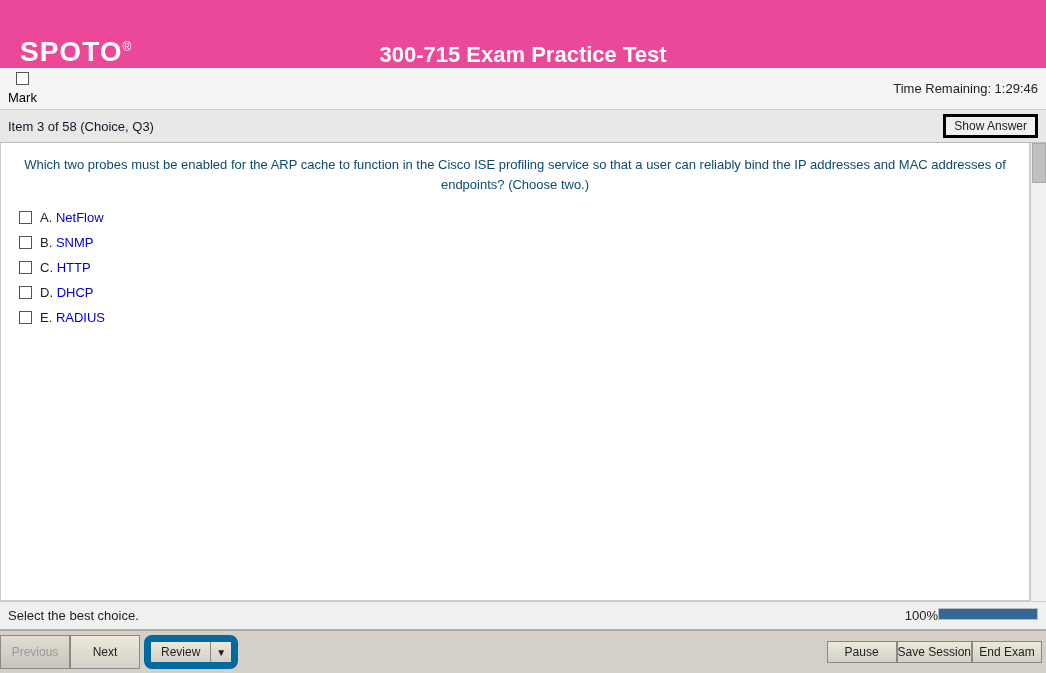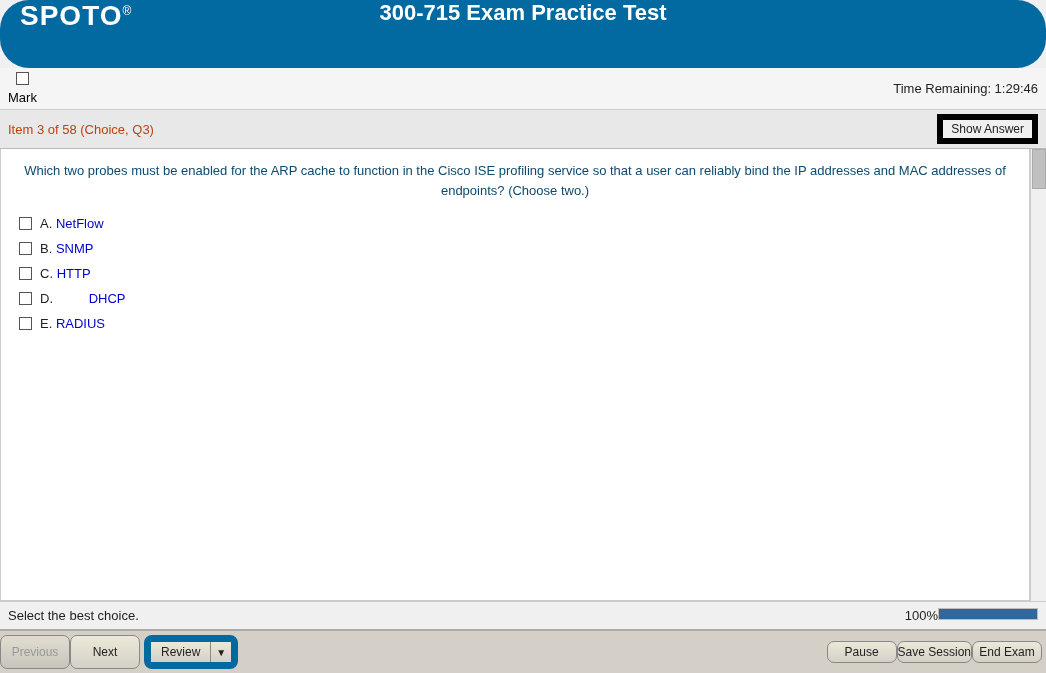--- a/index.html
+++ b/index.html
@@ -56,27 +56,27 @@
       background: #e8e8e8;
       border-bottom: 1px solid #bbb;
       display: flex;
       align-items: center;
       justify-content: space-between;
       padding: 4px 8px;
       min-height: 30px;
     }
     .item-info {
       font-size: 13px;
-      color: #c2410c;
+      color: #0f172a;
     }
     .show-answer-btn {
       padding: 2px 8px;
       font-size: 12px;
       background: #f0f0f0;
-      border: 6px solid #000000;
+      border: 3px solid #000000;
       cursor: pointer;
       color: #222;
     }
 
     
     .main-content {
       flex: 1;
       background: white;
       border: 1px solid #ccc;
       border-top: none;
@@ -189,21 +189,21 @@
     .footer-right {
       display: flex;
       gap: 0;
       padding-right: 4px;
     }
     .footer-btn {
       padding: 3px 0;
       font-size: 12px;
       background: linear-gradient(to bottom, #ece9d8, #d4d0c8);
       border: 1px solid #888;
-      border-radius: 7px;
+      border-radius: 0;
       cursor: pointer;
       color: #222;
       min-width: 70px;
       text-align: center;
     }
     .footer-btn:disabled, .footer-btn.disabled {
       color: #999;
       background: linear-gradient(to bottom, #e0ddd0, #c8c4bc);
       cursor: default;
     }
@@ -232,26 +232,25 @@
       background: linear-gradient(to bottom, #ece9d8, #d4d0c8);
       border-left: 1px solid #888;
       border: none;
       border-left: 1px solid #888;
       cursor: pointer;
       color: #222;
     }
 
     .header-wrapper {
       position: relative;
-      background: #0369a1;
-      display: flex;
-      align-items: flex-start;
+      background: #ec4899;
+      display: flex;
+      align-items: flex-end;
       justify-content: center;
       min-height: 68px;
-      border-radius: 29px;
     }
   </style>
 </head>
 <body>
 
 <div class="header-wrapper">
   <span class="header-logo">
     <span>SPOTO</span><sup>®</sup>
   </span>
   <span class="header-title">300-715 Exam Practice Test</span>
@@ -281,21 +280,21 @@
         <div class="option-item">
           <span class="option-checkbox"></span>
           <span style="color: rgb(34, 34, 34);"><span>B.  </span><span style="color: rgb(0, 0, 204);">SNMP</span></span>
         </div>
         <div class="option-item">
           <span class="option-checkbox"></span>
           <span style="color: rgb(34, 34, 34);"><span>C.  </span><span style="color: rgb(0, 0, 204);">HTTP</span></span>
         </div>
         <div class="option-item">
           <span class="option-checkbox"></span>
-          <span style="color: rgb(34, 34, 34);"><span>D.  </span><span style="color: rgb(0, 0, 204); margin-left: 32px;">DHCP</span></span>
+          <span style="color: rgb(34, 34, 34);"><span>D.  </span><span style="color: rgb(0, 0, 204);">DHCP</span></span>
         </div>
         <div class="option-item">
           <span class="option-checkbox"></span>
           <span style="color: rgb(34, 34, 34);"><span>E.  </span><span style="color: rgb(0, 0, 204);">RADIUS</span></span>
         </div>
       </div>
   </div>
   <div class="scrollbar-track">
     <div class="scrollbar-thumb"></div>
   </div>

